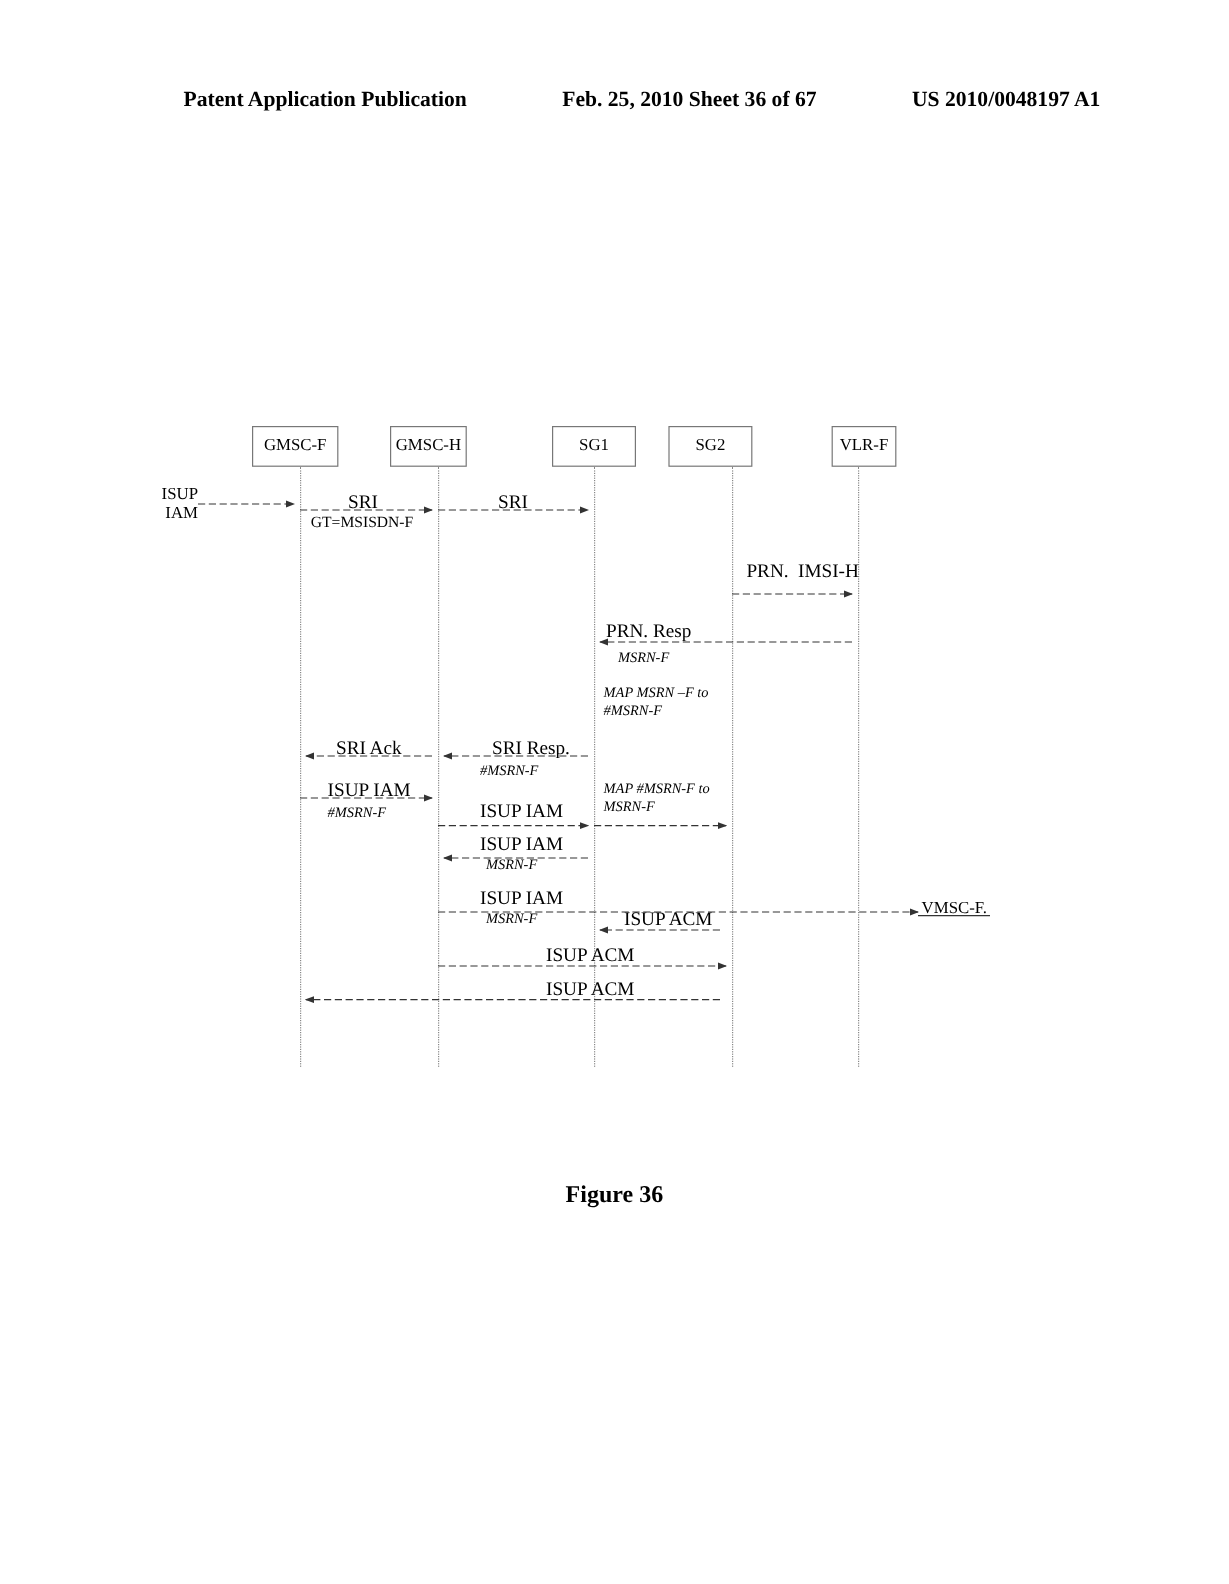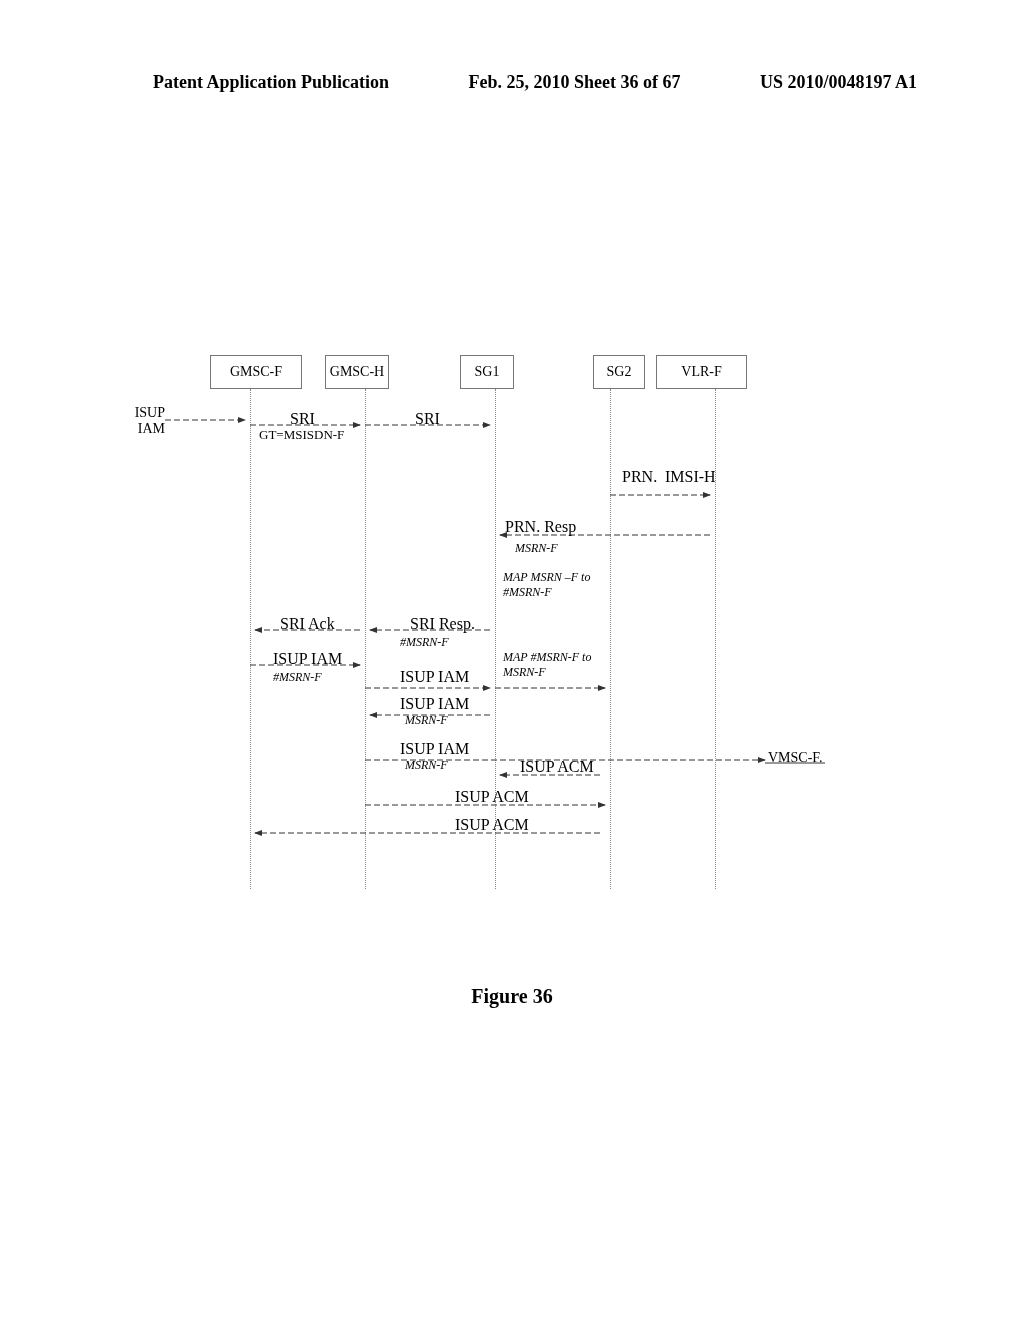--- a/index.html
+++ b/index.html
@@ -80,33 +80,33 @@
 <body>
 
 <div class="header">
   <span>Patent Application Publication</span>
   <span>Feb. 25, 2010  Sheet 36 of 67</span>
   <span class="header-right">US 2010/0048197 A1</span>
 </div>
 
 <div class="diagram">
 
-  <div class="node-box" style="left:85px;width:92px">
+  <div class="node-box" style="left:85px;width:72px">
     <span>GMSC-F</span>
   </div>
   <div class="node-box" style="left:200px;width:64px">
     <span>GMSC-H</span>
   </div>
-  <div class="node-box" style="left:335px;width:54px">
+  <div class="node-box" style="left:335px;width:70px">
     <span>SG1</span>
   </div>
-  <div class="node-box" style="left:468px;width:52px">
+  <div class="node-box" style="left:432px;width:70px">
     <span>SG2</span>
   </div>
-  <div class="node-box" style="left:531px;width:91px">
+  <div class="node-box" style="left:568px;width:54px">
     <span>VLR-F</span>
   </div>
 
   <div class="lifeline" style="left:125px"></div>
   <div class="lifeline" style="left:240px"></div>
   <div class="lifeline" style="left:370px"></div>
   <div class="lifeline" style="left:485px"></div>
   <div class="lifeline" style="left:590px"></div>
 
   <div class="ext-label" style="left:-5px;top:50px;text-align:right;width:45px">

